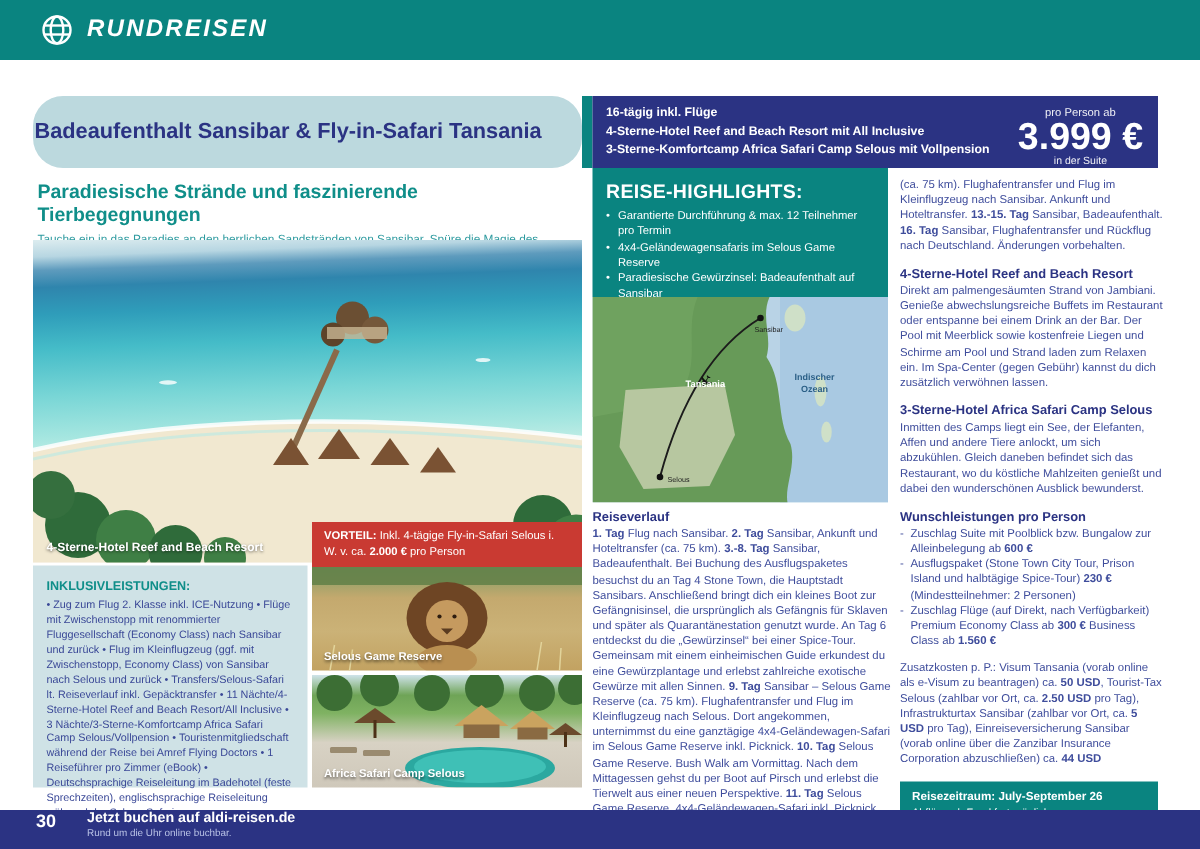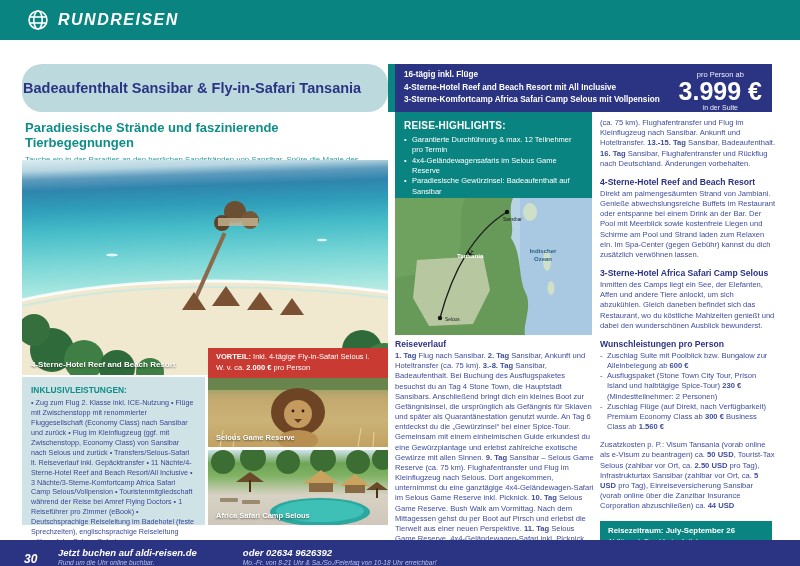--- a/index.html
+++ b/index.html
@@ -28,21 +28,21 @@
   .pricesuf { font-size:7px; opacity:.92; }
 
   
   .intro { position:absolute; left:25px; top:120px; width:362px; }
   .intro h2 { color:#0f8e89; font-size:13px; font-weight:700; margin-bottom:4px; }
   .intro p { color:#2f9ba0; font-size:7.9px; line-height:1.4; }
 
   
   .highlights { position:absolute; left:395px; top:112px; width:197px; height:86px; background:#0a8480;
                 color:#fff; padding:8px 9px; }
-  .hl-head { font-weight:700; font-size:10px; margin-bottom:4px; letter-spacing:.2px; }
+  .hl-head { font-weight:700; font-size:13px; margin-bottom:4px; letter-spacing:.2px; }
   .bullet { display:flex; font-size:7.5px; line-height:1.38; }
   .bullet .bdot { width:8px; flex:none; }
 
   
   .map { position:absolute; left:395px; top:198px; width:197px; height:137px; }
   .map svg { display:block; }
 
   
   .mainphoto { position:absolute; left:22px; top:160px; width:366px; height:215px;
     background:linear-gradient(178deg,#dcecef 0%,#b7d6e2 5%,#5e9bbd 9%,#2f85ad 14%,#2f9dba 22%,#45bcc8 32%,#79d6d6 46%,#a5e6e0 58%,#c9efe7 66%,#eee9d2 76%,#f2ecd8 100%); }
@@ -76,21 +76,21 @@
   .dash { display:flex; color:#3f4d9c; font-size:7.6px; line-height:1.34; }
   .dash .dmark { width:7px; flex:none; }
   .periodbox { width:172px; background:#0a8480; color:#fff; padding:5px 8px; margin-top:9px; }
   .periodbox .p1 { font-weight:700; font-size:7.8px; }
   .periodbox .p2 { font-size:7.2px; margin-top:2px; opacity:.95; }
   .bookbox { width:172px; background:#2b3383; color:#fff; padding:6px 8px; margin-top:5px;
              font-weight:700; font-size:7.9px; cursor:pointer; }
 
   
   .footer { position:absolute; left:0; top:540px; width:800px; height:26px; background:#2b3383;
-            color:#fff; display:flex; align-items:flex-end;font-style:italic; }
+            color:#fff; display:flex; align-items:flex-start; }
   .pagenum { font-weight:700; font-size:12px; margin-left:24px; width:34px; }
   .f-blk { margin-right:46px; }
   .f-l1 { font-size:9.5px; font-weight:700; }
   .f-l2 { font-size:6.6px; color:#b9c2e6; margin-top:1px; }
 </style>
 </head>
 <body>
 
 <div id="page">
 
@@ -305,21 +305,15 @@
   </div>
 
   <footer class="footer">
     <span class="pagenum">30</span>
     <div class="f-blk">
       <div class="f-l1">
         <span>Jetzt buchen auf </span><span class="rb">aldi-reisen.de</span>
       </div>
       <div class="f-l2">Rund um die Uhr online buchbar.</div>
     </div>
-    <div class="f-blk">
-      <div class="f-l1">
-        <span>oder </span><span class="rb">02634 9626392</span>
-      </div>
-      <div class="f-l2">Mo.-Fr. von 8-21 Uhr &amp; Sa./So./Feiertag von 10-18 Uhr erreichbar!</div>
-    </div>
   </footer>
 
 </div>
 
 </body></html>

